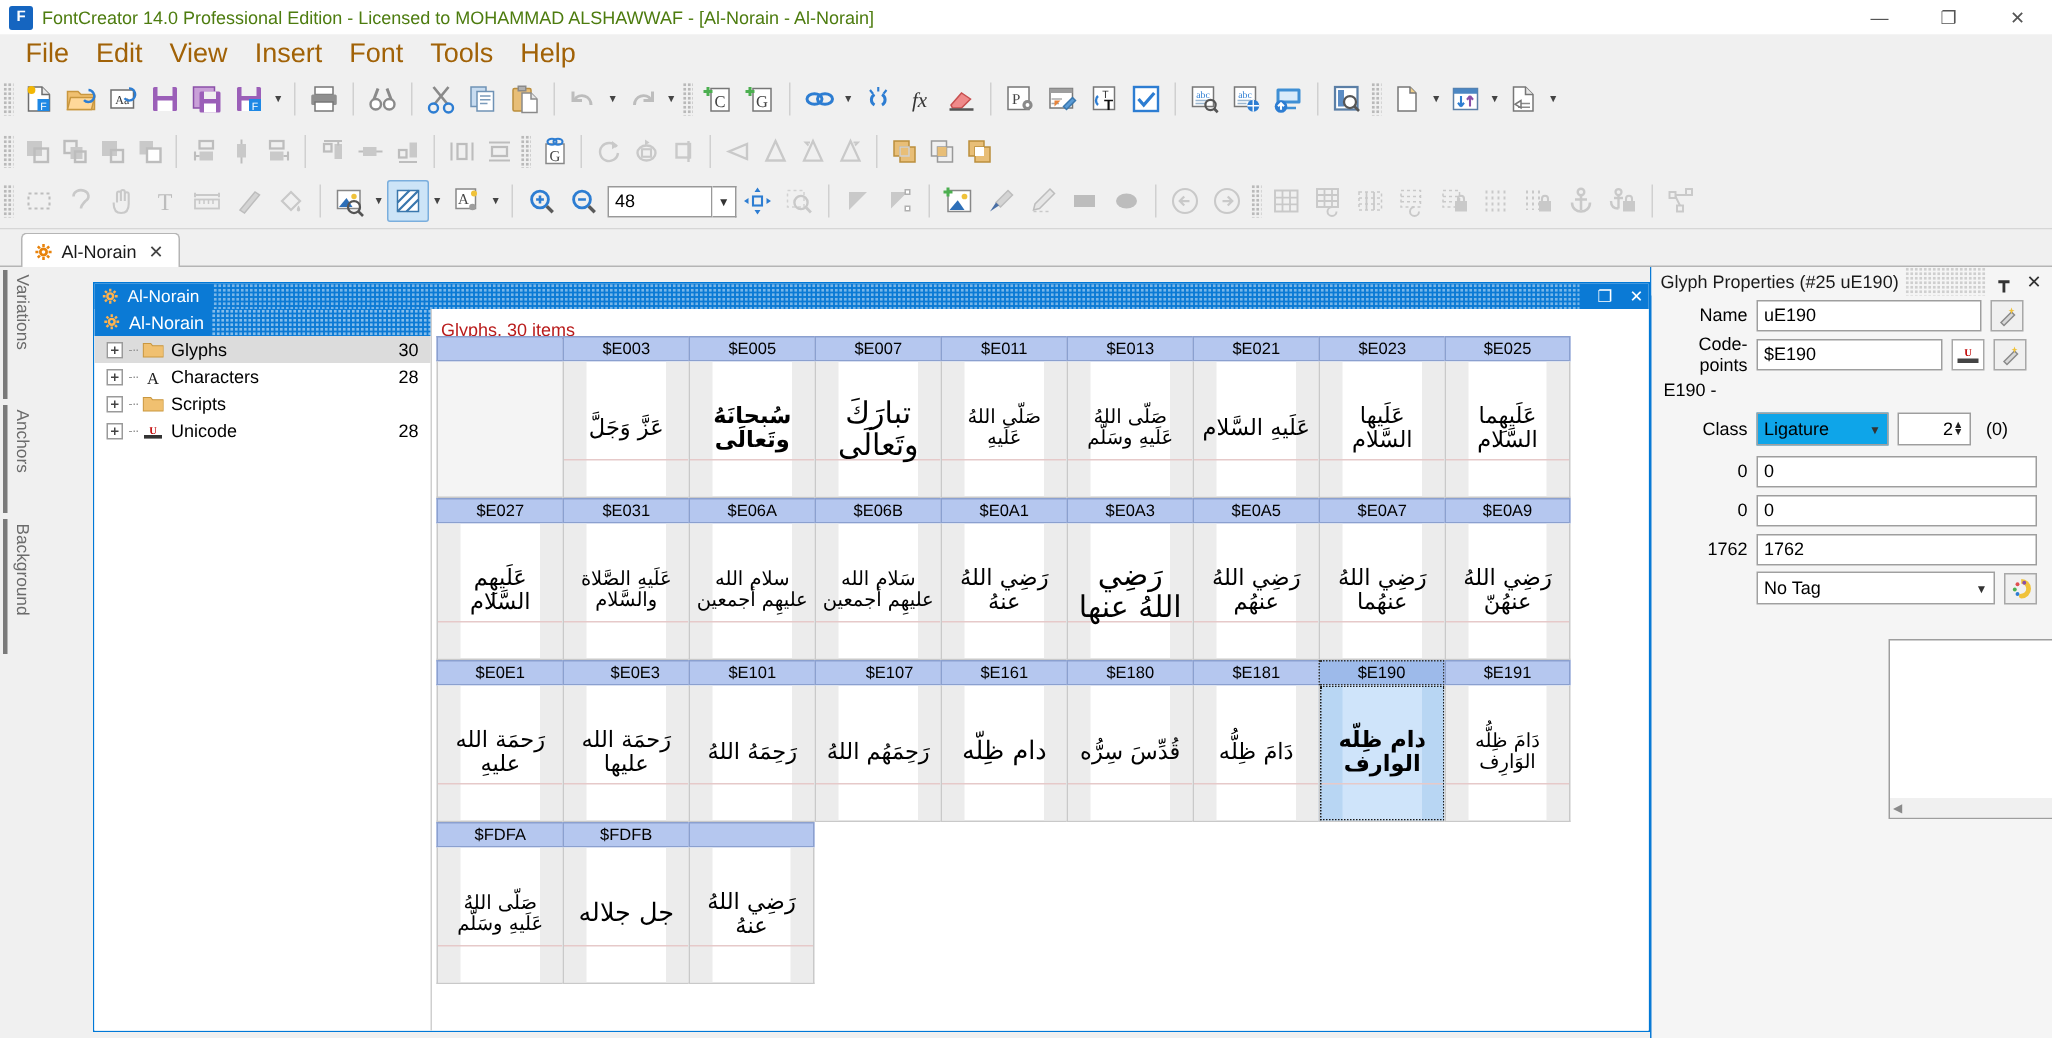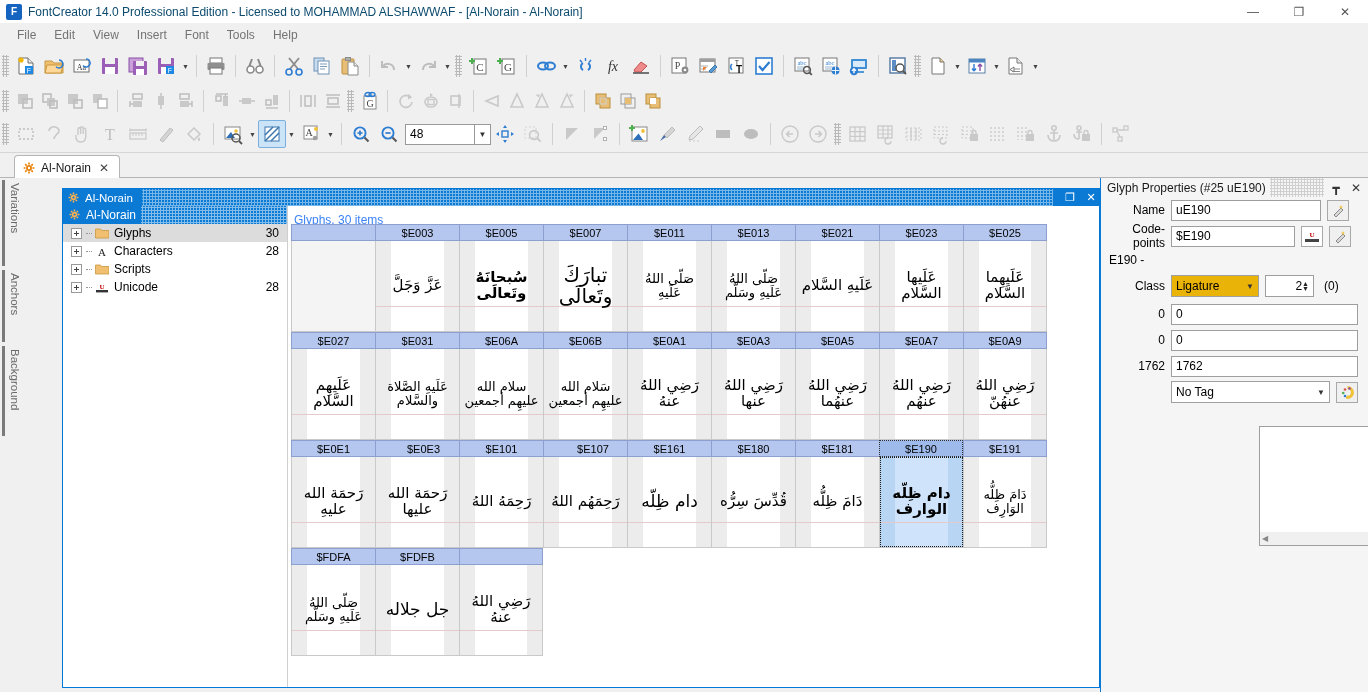--- a/index.html
+++ b/index.html
@@ -18,34 +18,34 @@
   .titlebar {
     position: absolute; left:0; top:0; width:1368px; height:23px;
     background:#ffffff; display:flex; align-items:center;
   }
   .tb-icon {
     width:16px; height:16px; margin-left:6px; margin-right:6px;
     background:#1565c0; border-radius:2px; position:relative; flex:none;
     display:flex; align-items:center; justify-content:center;
   }
   .tb-icon span { color:#fff; font-size:10px; font-weight:bold; line-height:1; }
-  .tb-title { color:#0c4a6e; font-size:12px; white-space:nowrap; }
+  .tb-title { color:#4d7c0f; font-size:12px; white-space:nowrap; }
   .tb-btns { margin-left:auto; display:flex; height:23px; }
   .tb-btn {
     width:46px; height:23px; display:flex; align-items:center; justify-content:center;
     color:#555; font-size:12px;
   }
 
   
   .menubar {
     position:absolute; left:0; top:23px; width:1368px; height:24px;
     background:#f0f0f0; display:flex; align-items:center; padding-left:8px;
   }
   .menu-item {
-    padding:3px 9px; font-size:12px; color:#737373; cursor:default;
+    padding:3px 9px; font-size:18px; color:#a16207; cursor:default;
   }
 
   
   .toolbar {
     position:absolute; left:0; width:1368px; background:#f0f0f0;
     display:flex; align-items:center;
   }
   .tbar1 { top:47px; height:38px; }
   .tbar2 { top:85px; height:31px; }
   .tbar3 { top:116px; height:37px; border-bottom:1px solid #d6d6d6; }
@@ -153,21 +153,21 @@
   }
   .expander:before { left:2px; top:4px; width:5px; height:1px; }
   .expander:after  { left:4px; top:2px; width:1px; height:5px; }
   .tdots { width:6px; border-top:1px dotted #999; margin-right:2px; flex:none; }
   .ticon { width:15px; height:13px; margin-right:5px; flex:none; display:flex; align-items:center; justify-content:center; }
   .tlabel { flex:1; }
   .tcount { margin-right:8px; color:#000; }
 
   
   .gridpanel { flex:1; position:relative; background:#fff; overflow:hidden; }
-  .grid-status { height:28px; display:flex; align-items:center; padding-left:6px; font-size:12px; color:#3b82f6;text-decoration:underline; }
+  .grid-status { height:28px; display:flex; align-items:center; padding-left:6px; font-size:12px; color:#b91c1c;text-decoration:underline; }
   .grid-wrap { position:absolute; left:3px; top:18px; right:0; bottom:0; }
   .grow { display:flex; }
   .ghead {
     height:17px; background:#b5c7ef; border:1px solid #8ba0cf; border-right:none;
     display:flex; align-items:center; justify-content:center;
     font-size:11px; color:#000; flex:none;
   }
   .ghead.sel { background:#9dbaea; border:1px dotted #333; }
   .ghead.last { border-right:1px solid #8ba0cf; }
   .gcell {
@@ -220,21 +220,21 @@
   }
   .pwand {
     width:22px; height:21px; border:1px solid #a8a8a8; background:#f0f0f0;
     display:flex; align-items:center; justify-content:center; flex:none;
   }
   .psmall {
     width:22px; height:21px; border:1px solid #a8a8a8; background:#fff;
     display:flex; align-items:center; justify-content:center; flex:none;
   }
   .pselect {
-    height:22px; border:1px solid #a0a0a0; background:#eab308;
+    height:22px; border:1px solid #a0a0a0; background:#0ea5e9;
     display:flex; align-items:center; padding:0 4px; font-size:12px; color:#000;
   }
   .pselect .cv { margin-left:auto; font-size:8px; color:#333; }
   .pspin {
     height:22px; border:1px solid #9e9e9e; background:#fff;
     display:flex; align-items:center; padding:0 2px 0 5px; font-size:12px; color:#000;
   }
   .spinarrows { margin-left:auto; display:flex; flex-direction:column; line-height:5px; font-size:7px; color:#222; padding-right:2px; }
   .pmemo {
     position:absolute; left:158px; top:248px; width:198px; height:120px;
@@ -1230,33 +1230,33 @@
                 <div class="gcell" style="width: 84px;">
                   <div class="band-l"></div>
                   <div class="band-r"></div>
                   <div class="baseline"></div>
                   <div class="glyphtxt" style="font-size: 15px;">رَضِي اللهُ عنهُ</div>
                 </div>
                 <div class="gcell" style="width: 84px;">
                   <div class="band-l"></div>
                   <div class="band-r"></div>
                   <div class="baseline"></div>
-                  <div class="glyphtxt" style="font-size: 15px;">رَضِي اللهُ عنها</div>
+                  <div class="glyphtxt" style="font-size: 20px;">رَضِي اللهُ عنها</div>
+                </div>
+                <div class="gcell" style="width: 84px;">
+                  <div class="band-l"></div>
+                  <div class="band-r"></div>
+                  <div class="baseline"></div>
+                  <div class="glyphtxt" style="font-size: 15px;">رَضِي اللهُ عنهُم</div>
                 </div>
                 <div class="gcell" style="width: 84px;">
                   <div class="band-l"></div>
                   <div class="band-r"></div>
                   <div class="baseline"></div>
                   <div class="glyphtxt" style="font-size: 15px;">رَضِي اللهُ عنهُما</div>
-                </div>
-                <div class="gcell" style="width: 84px;">
-                  <div class="band-l"></div>
-                  <div class="band-r"></div>
-                  <div class="baseline"></div>
-                  <div class="glyphtxt" style="font-size: 15px;">رَضِي اللهُ عنهُم</div>
                 </div>
                 <div class="gcell last" style="width: 84px;">
                   <div class="band-l"></div>
                   <div class="band-r"></div>
                   <div class="baseline"></div>
                   <div class="glyphtxt" style="font-size: 15px;">رَضِي اللهُ عنهُنّ</div>
                 </div>
               </div>
               <div class="grow">
                 <div class="ghead" style="width: 84px;">$E0E1</div>

